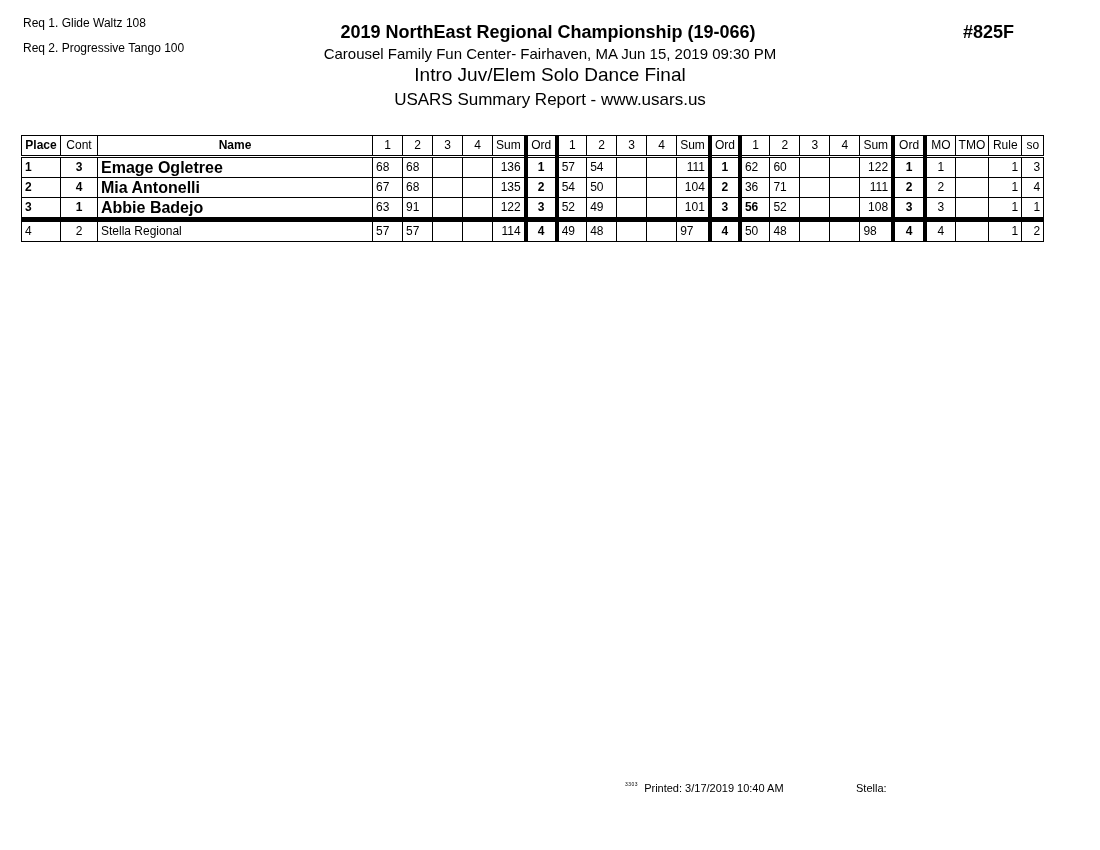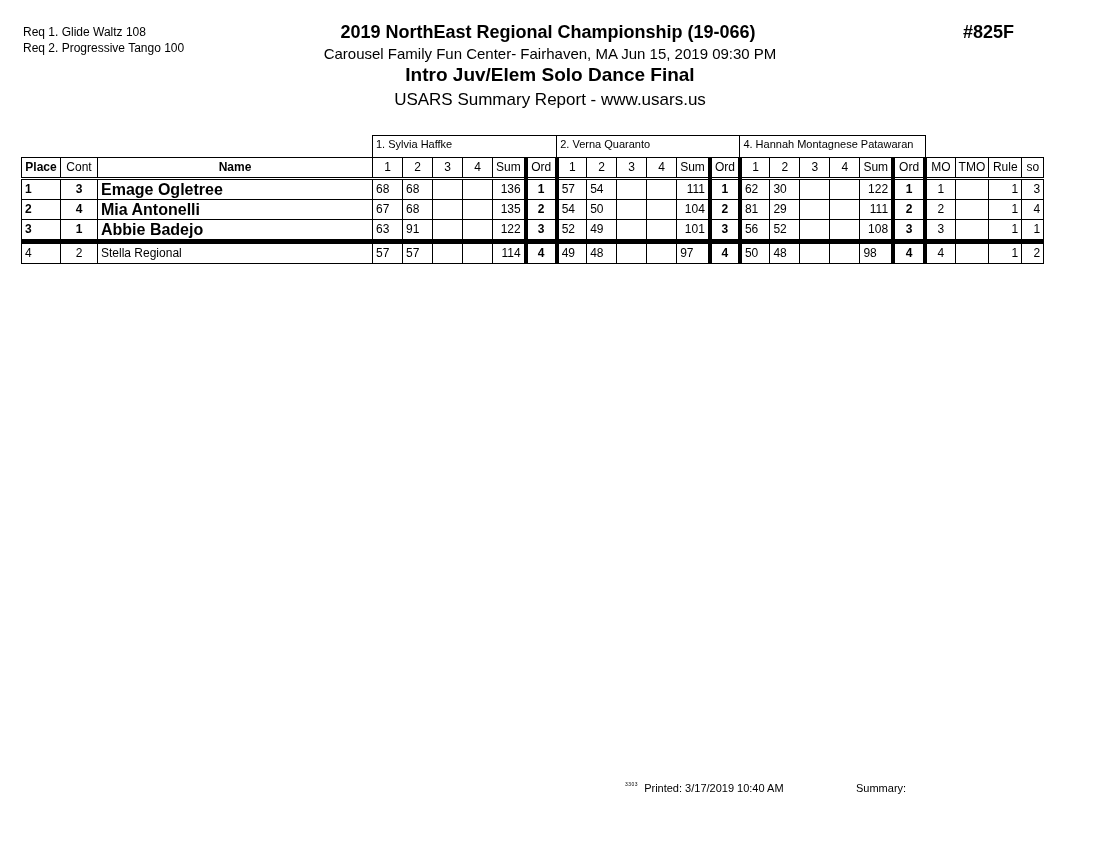--- a/index.html
+++ b/index.html
@@ -4,21 +4,21 @@
 <style>
   html, body { margin: 0; padding: 0; background: #ffffff; }
   body { width: 1100px; height: 850px; position: relative; overflow: hidden;
          font-family: "Liberation Sans", "DejaVu Sans", sans-serif; color: #000; }
   .abs { position: absolute; white-space: nowrap; }
   .req { left: 23px; font-size: 12px; }
   .title1 { left: 0; width: 1100px; top: 22px; text-align: center; font-size: 18px; font-weight: bold; }
   .title1 span { position: relative; left: -2px; }
   .center { left: 0; width: 1084px; text-align: center; padding-left: 8px; }
   .sub { top: 45px; font-size: 15px; }
-  .title2 { top: 64px; font-size: 19px; font-weight: bold; }
+  .title2 { top: 64px; font-size: 19px; font-weight: normal; }
   .title3 { top: 90px; font-size: 17px; }
   .code { left: 963px; top: 22px; font-size: 18px; font-weight: bold; }
 
   table.grid { position: absolute; left: 21px; top: 135px; border-collapse: collapse; table-layout: fixed; font-size: 12px; }
   table.grid td { padding: 0 3px; height: 19px; line-height: 19px; border: 1px solid #000; overflow: hidden; white-space: nowrap; }
   table.grid td.noborder { border: none; }
   td.judge-head { font-size: 11px; vertical-align: top; height: 20px !important; line-height: 14px !important; padding-top: 1px !important; }
   tr.hdr td { border-bottom: 3px double #000; text-align: center; }
   tr.hdr td.left { text-align: center; font-weight: bold; }
   td.c { text-align: center; }
@@ -27,21 +27,21 @@
   td.mo { border-left: 4px solid #000 !important; text-align: center; }
   tr.bold td { font-weight: bold; }
   tr.bold td.name { font-size: 16px; }
   tr.cut td { border-top: 5px solid #000; }
   .footer { top: 782px; font-size: 11px; }
   .tiny { font-size: 5px; position: relative; top: -6px; margin-right: 6px; letter-spacing: 0.5px; }
 </style>
 </head>
 <body>
 
-<div class="abs req" style="top:25px">Req  1.  Glide Waltz 108</div>
+<div class="abs req" style="top:16px">Req  1.  Glide Waltz 108</div>
 <div class="abs req" style="top:41px">Req  2.  Progressive Tango 100</div>
 
 <div class="abs title1"><span>2019 NorthEast Regional Championship (19-066)</span></div>
 <div class="abs center sub">Carousel Family Fun Center- Fairhaven, MA  Jun 15, 2019  09:30 PM</div>
 <div class="abs center title2">Intro Juv/Elem Solo Dance Final</div>
 <div class="abs center title3">USARS Summary Report - www.usars.us</div>
 <div class="abs code">#825F</div>
 
 <table class="grid">
   <colgroup>
@@ -65,27 +65,20 @@
       <col style="width:30px">
       <col style="width:30px">
       <col style="width:30px">
       <col style="width:32px">
     <col style="width:30px">
       <col style="width:33px">
       <col style="width:33px">
       <col style="width:22px">
   </colgroup>
   <tbody>
-      <tr>
-    <td class="noborder" colspan="3"></td>
-    <td class="judge-head" colspan="6">1.  Sylvia Haffke</td>
-    <td class="judge-head" colspan="6">2.  Verna Quaranto</td>
-    <td class="judge-head" colspan="6">4.  Hannah Montagnese Patawaran</td>
-    <td class="noborder" colspan="4"></td>
-  </tr>
   <tr class="hdr">
     <td class="left">Place</td>
     <td>Cont</td>
     <td class="left">Name</td>
 
     <td>1</td>
     <td>2</td>
     <td>3</td>
     <td>4</td>
     <td>Sum</td>
@@ -121,21 +114,21 @@
     <td></td>
     <td class="r" style="font-weight:normal">136</td>
     <td class="ord">1</td>
     <td style="font-weight:normal">57</td>
     <td style="font-weight:normal">54</td>
     <td></td>
     <td></td>
     <td class="r" style="font-weight:normal">111</td>
     <td class="ord">1</td>
     <td style="font-weight:normal">62</td>
-    <td style="font-weight:normal">30</td>
+    <td style="font-weight:normal">60</td>
     <td></td>
     <td></td>
     <td class="r" style="font-weight:normal">122</td>
     <td class="ord">1</td>
     <td class="mo" style="font-weight:normal">1</td>
     <td></td>
     <td class="r" style="font-weight:normal">1</td>
     <td class="r" style="font-weight:normal">3</td>
   </tr>
 
@@ -148,22 +141,22 @@
     <td></td>
     <td></td>
     <td class="r" style="font-weight:normal">135</td>
     <td class="ord">2</td>
     <td style="font-weight:normal">54</td>
     <td style="font-weight:normal">50</td>
     <td></td>
     <td></td>
     <td class="r" style="font-weight:normal">104</td>
     <td class="ord">2</td>
-    <td style="font-weight:normal">81</td>
-    <td style="font-weight:normal">29</td>
+    <td style="font-weight:normal">36</td>
+    <td style="font-weight:normal">71</td>
     <td></td>
     <td></td>
     <td class="r" style="font-weight:normal">111</td>
     <td class="ord">2</td>
     <td class="mo" style="font-weight:normal">2</td>
     <td></td>
     <td class="r" style="font-weight:normal">1</td>
     <td class="r" style="font-weight:normal">4</td>
   </tr>
 
@@ -176,21 +169,21 @@
     <td></td>
     <td></td>
     <td class="r" style="font-weight:normal">122</td>
     <td class="ord">3</td>
     <td style="font-weight:normal">52</td>
     <td style="font-weight:normal">49</td>
     <td></td>
     <td></td>
     <td class="r" style="font-weight:normal">101</td>
     <td class="ord">3</td>
-    <td style="font-weight:normal">56</td>
+    <td style="font-weight:bold">56</td>
     <td style="font-weight:normal">52</td>
     <td></td>
     <td></td>
     <td class="r" style="font-weight:normal">108</td>
     <td class="ord">3</td>
     <td class="mo" style="font-weight:normal">3</td>
     <td></td>
     <td class="r" style="font-weight:normal">1</td>
     <td class="r" style="font-weight:normal">1</td>
   </tr>
@@ -221,13 +214,13 @@
     <td></td>
     <td class="r">1</td>
     <td class="r">2</td>
   </tr>
 </tbody>
   </table>
 
 <div class="abs footer" style="left:625px">
   <span class="tiny">3303</span><span>Printed:  3/17/2019  10:40 AM</span>
 </div>
-<div class="abs footer" style="left:856px">Summary:</div>
+<div class="abs footer" style="left:856px">Stella:</div>
 
 </body></html>

